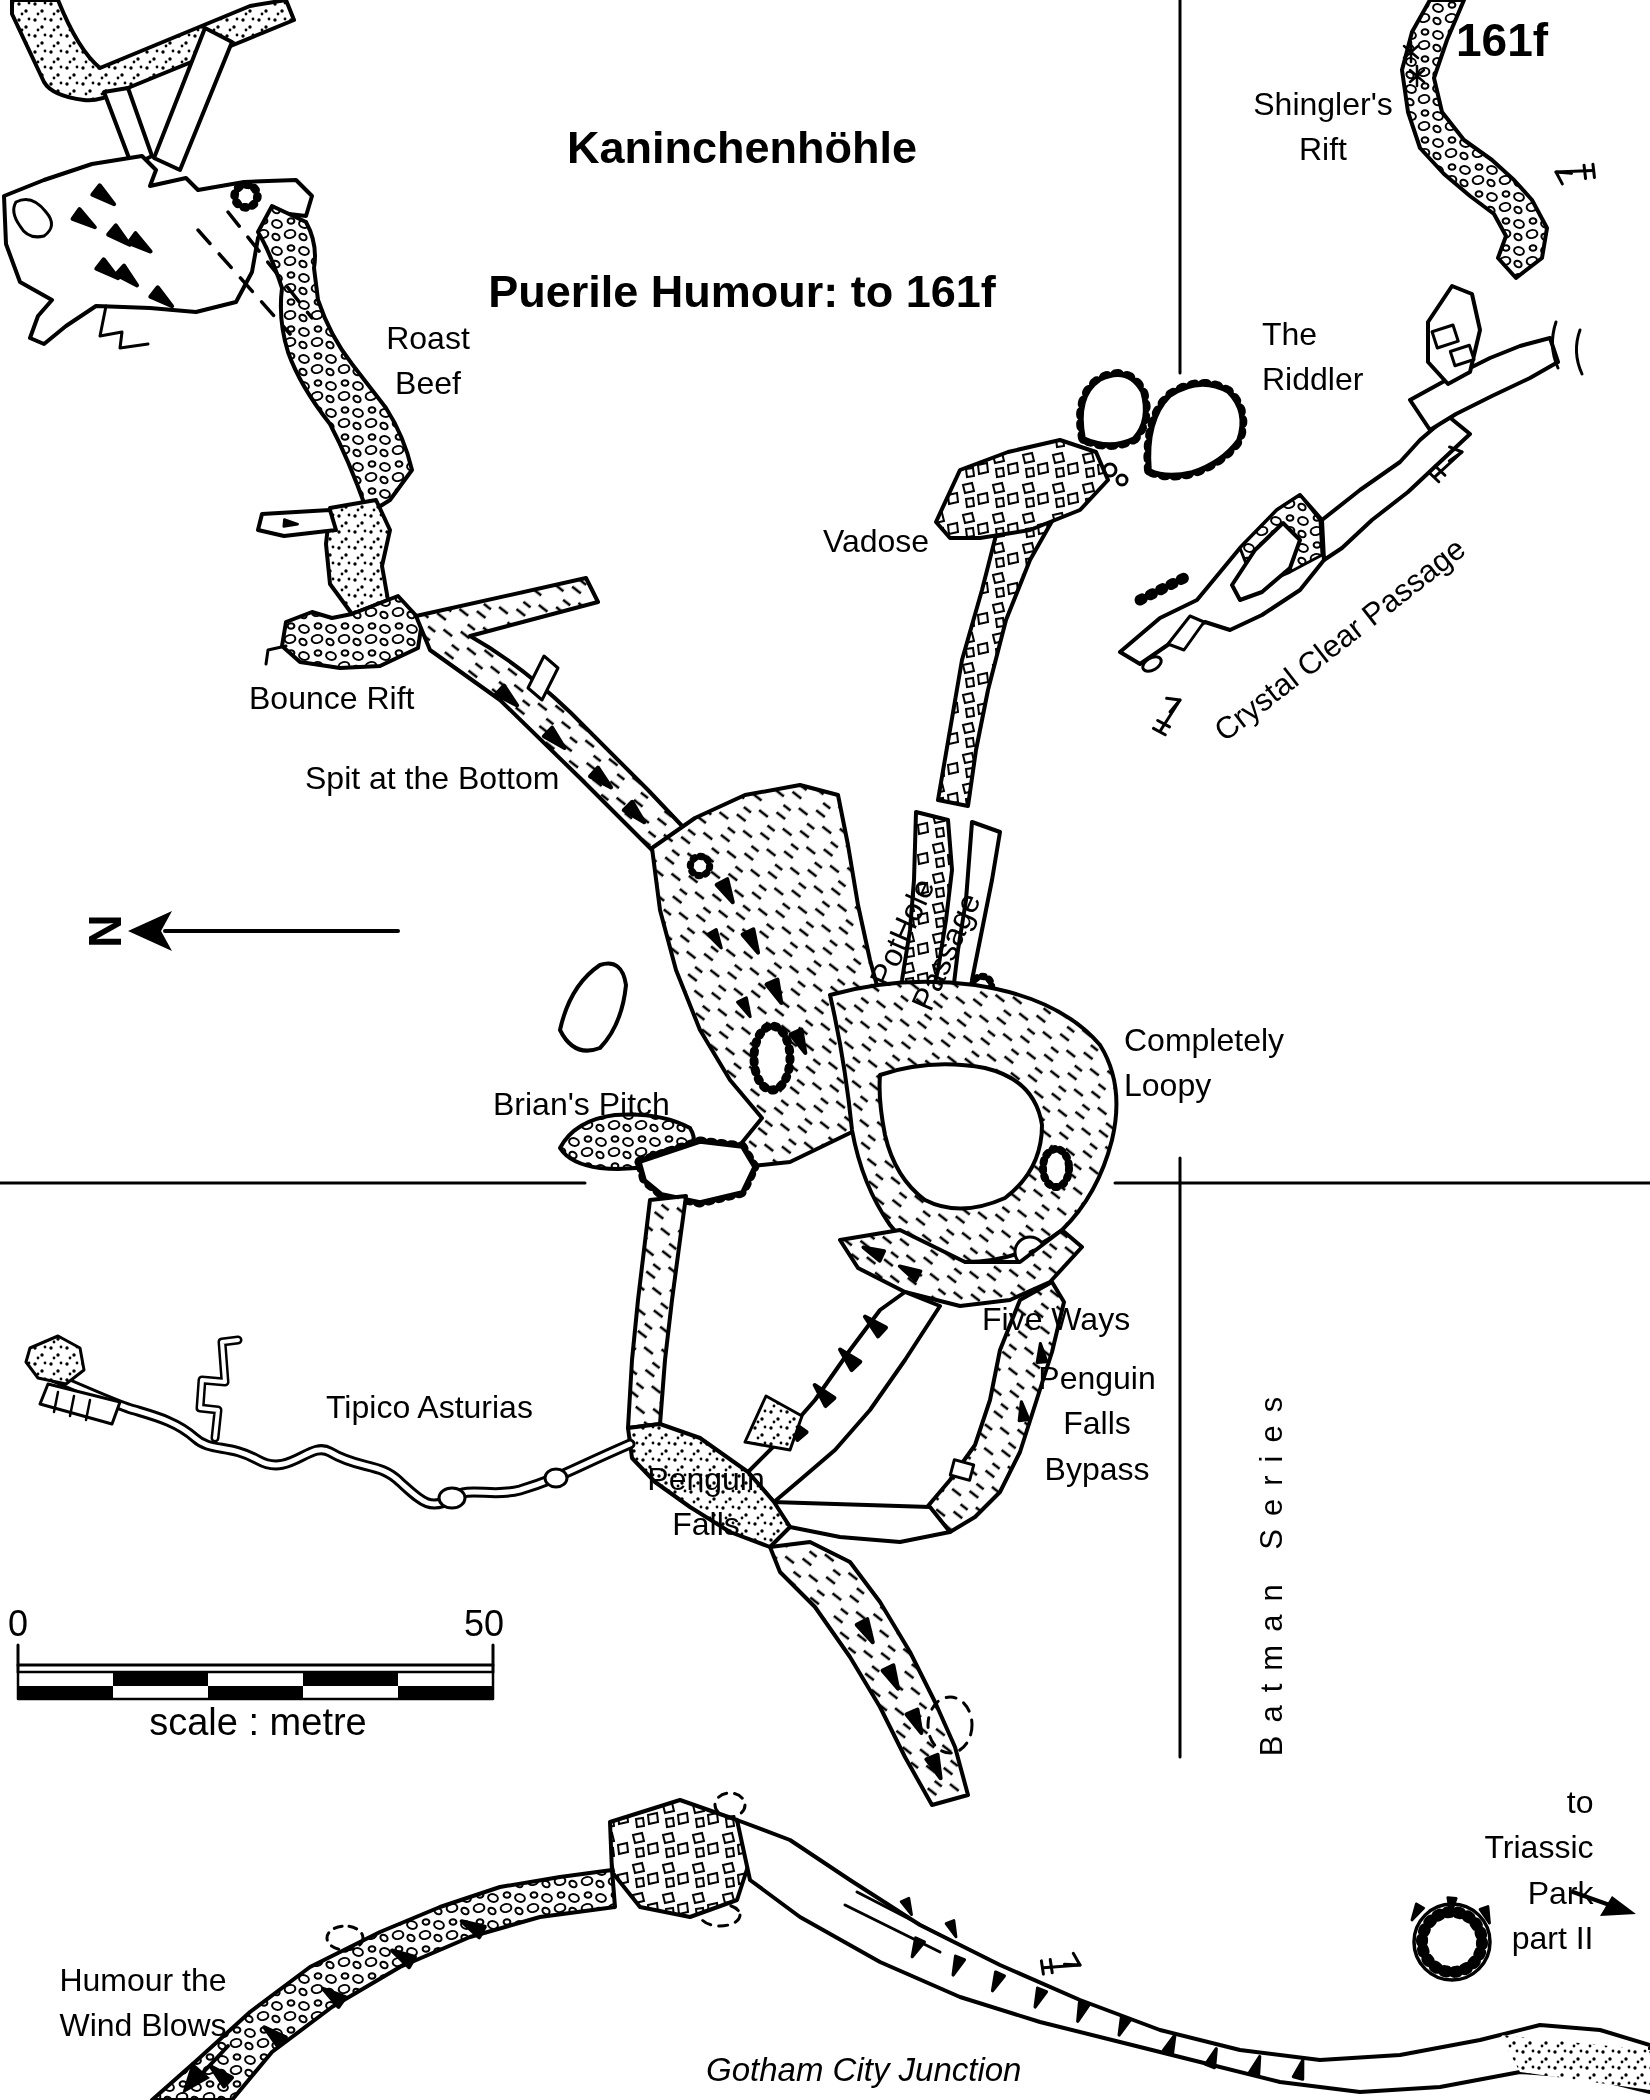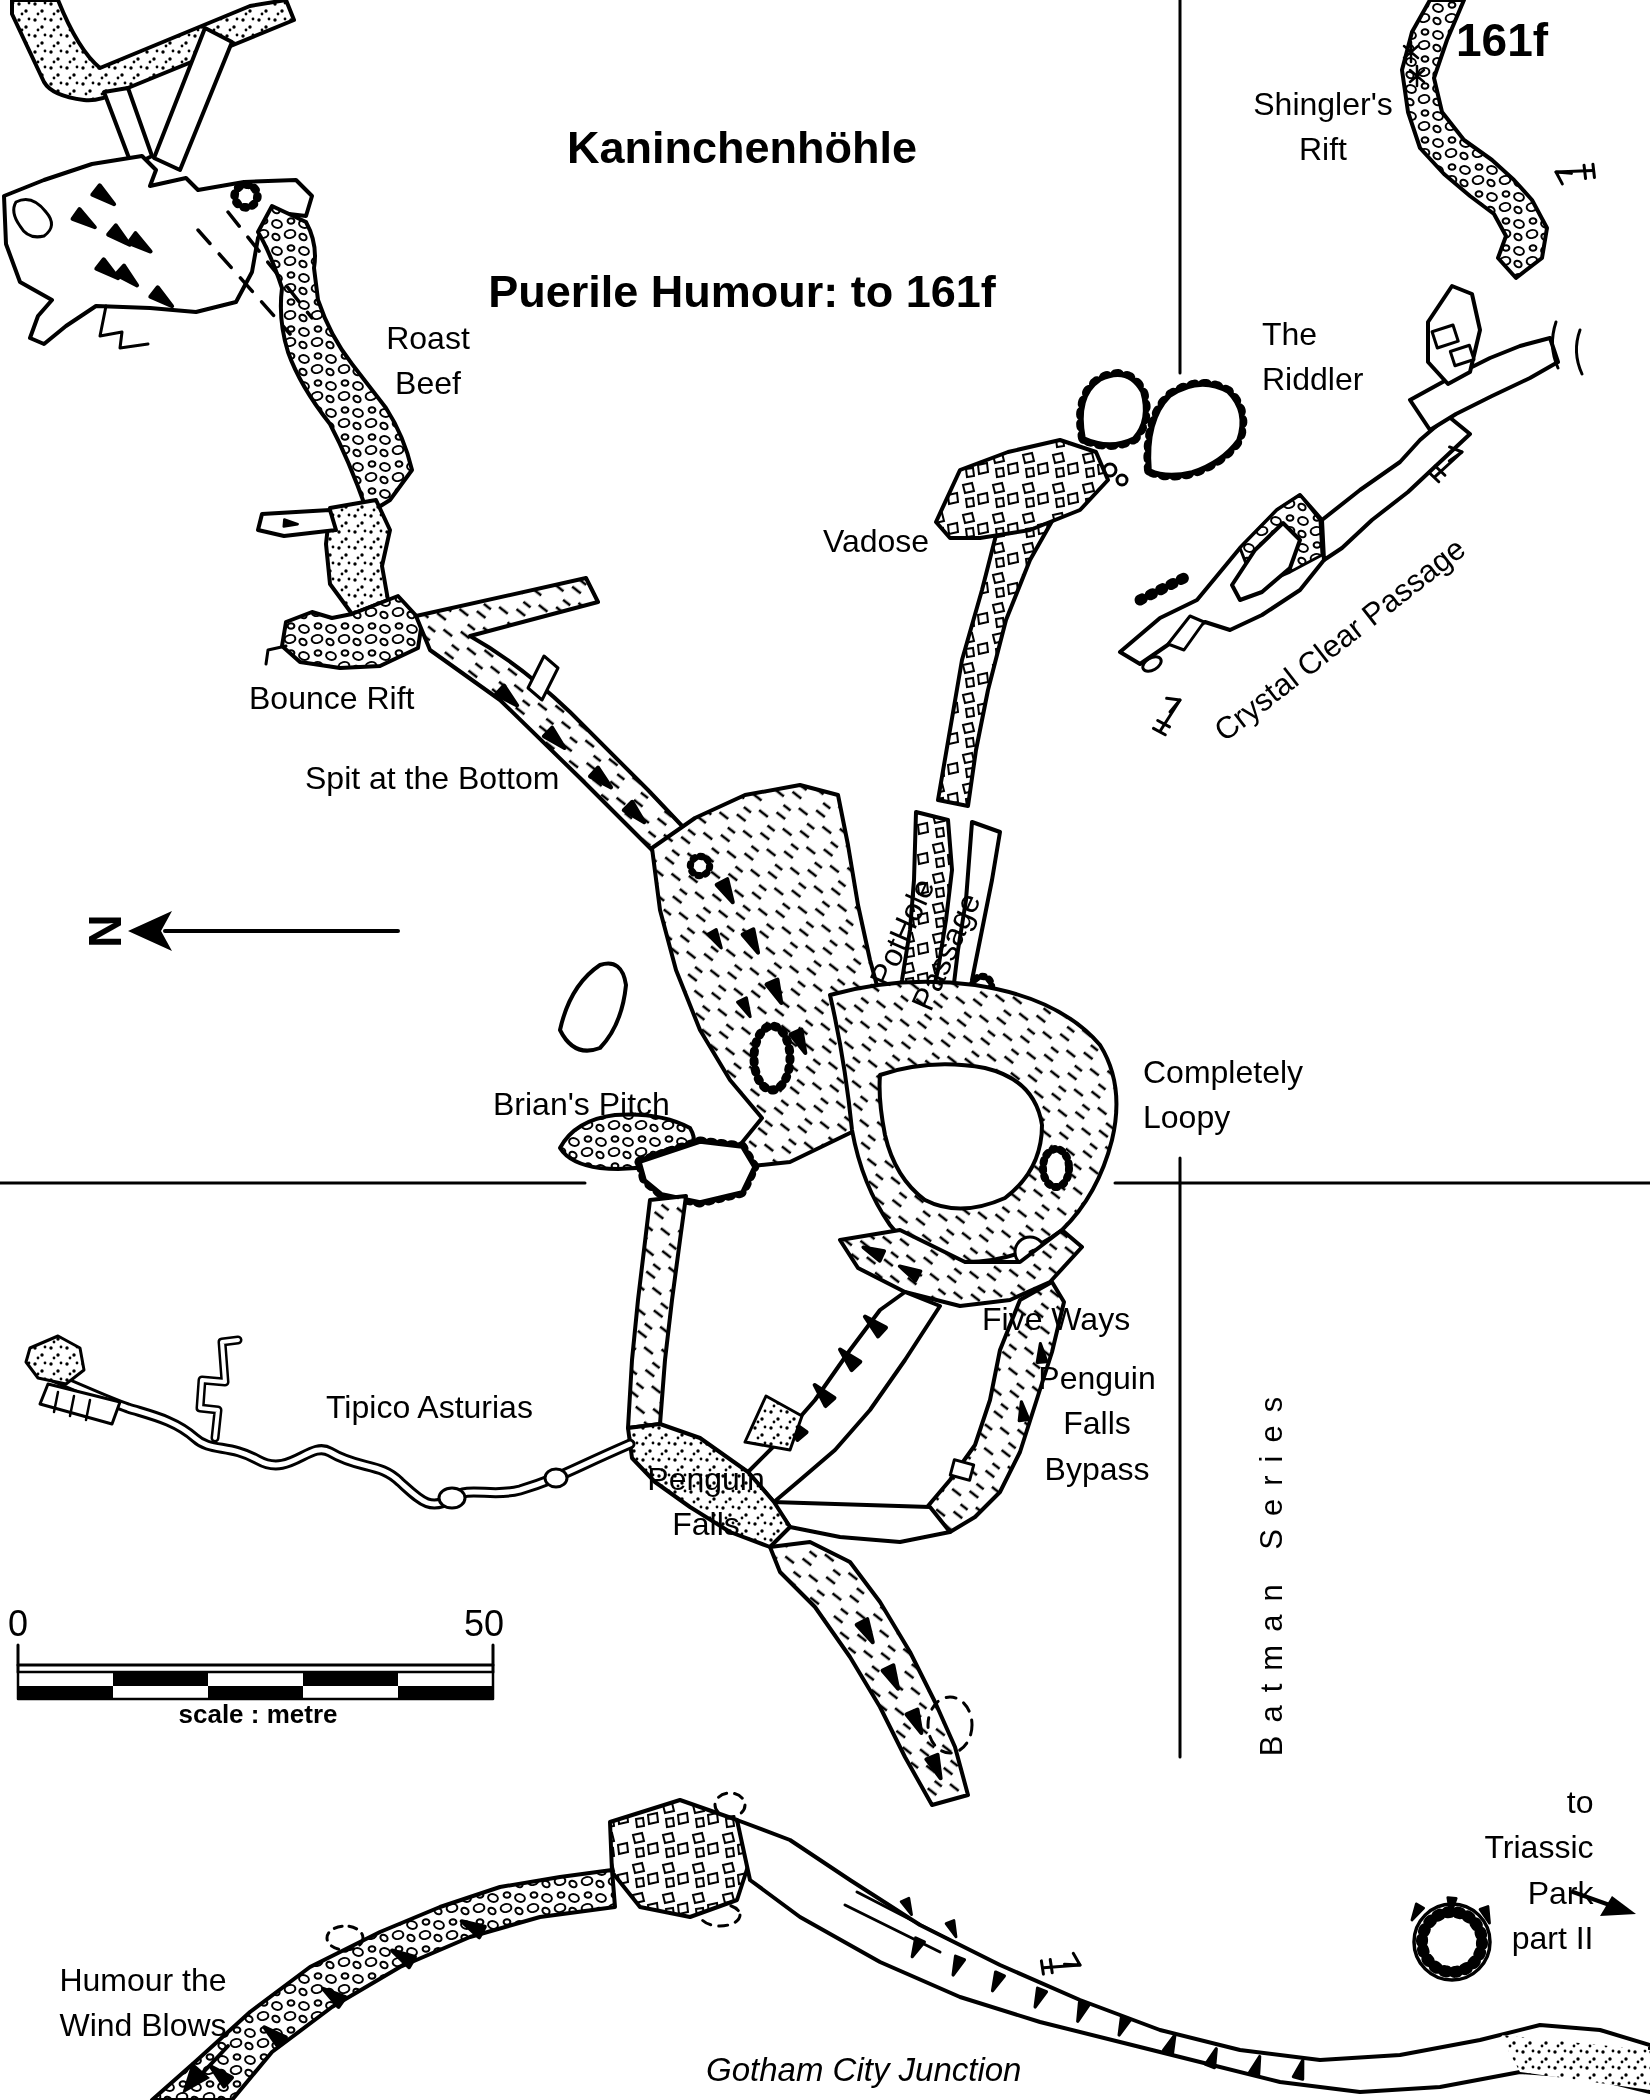--- a/index.html
+++ b/index.html
@@ -13,33 +13,33 @@
   .lbl-tag{left:1456px;top:8px;font-size:46px;}
   .lbl-shinglers{left:1323px;top:82px;}
   .lbl-roast{left:428px;top:316px;}
   .lbl-riddler{left:1262px;top:312px;}
   .lbl-vadose{left:823px;top:479px;margin-top:40px;}
   .lbl-crystal{left:1340px;top:640px;font-size:31px;transform:translate(-50%,-50%) rotate(-38deg);white-space:nowrap;}
   .lbl-bounce{left:249px;top:676px;}
   .lbl-spit{left:305px;top:756px;}
   .lbl-pothole{left:924px;top:942px;transform:translate(-50%,-50%) rotate(-66deg);text-align:center;line-height:1.5;}
   .lbl-brians{left:493px;top:1082px;}
-  .lbl-loopy{left:1124px;top:1050px;margin-left:19px;}
+  .lbl-loopy{left:1124px;top:1018px;}
   .lbl-fiveways{left:982px;top:1297px;}
   .lbl-bypass{left:1097px;top:1356px;}
   .lbl-tipico{left:326px;top:1385px;}
   .lbl-penguin{left:706px;top:1457px;}
   .lbl-batman{left:1272px;top:1570px;font-size:31px;letter-spacing:13px;transform:translate(-50%,-50%) rotate(-90deg);white-space:nowrap;}
   .lbl-triassic{left:1537px;top:1780px;text-align:right;}
   .lbl-wind{left:143px;top:1958px;}
   .lbl-gotham{left:706px;top:2047px;font-size:33px;font-style:italic;}
   .lbl-north{left:104px;top:931px;font-size:46px;transform:translate(-50%,-50%) rotate(90deg);}
   .lbl-s0{left:8px;top:1598px;font-size:36px;}
   .lbl-s50{left:464px;top:1598px;font-size:36px;}
-  .lbl-scap{left:258px;top:1696px;font-size:26px;font-weight:bold;}
+  .lbl-scap{left:258px;top:1696px;font-size:38px;}
 </style>
 </head>
 <body>
 
 <div id="stage">
 
 <svg id="drawing" width="1650" height="2100" viewBox="0 0 1650 2100">
   <defs>
     <pattern id="pat-stipple" width="16" height="16" patternUnits="userSpaceOnUse">
       <rect width="16" height="16" fill="#fff"></rect>

